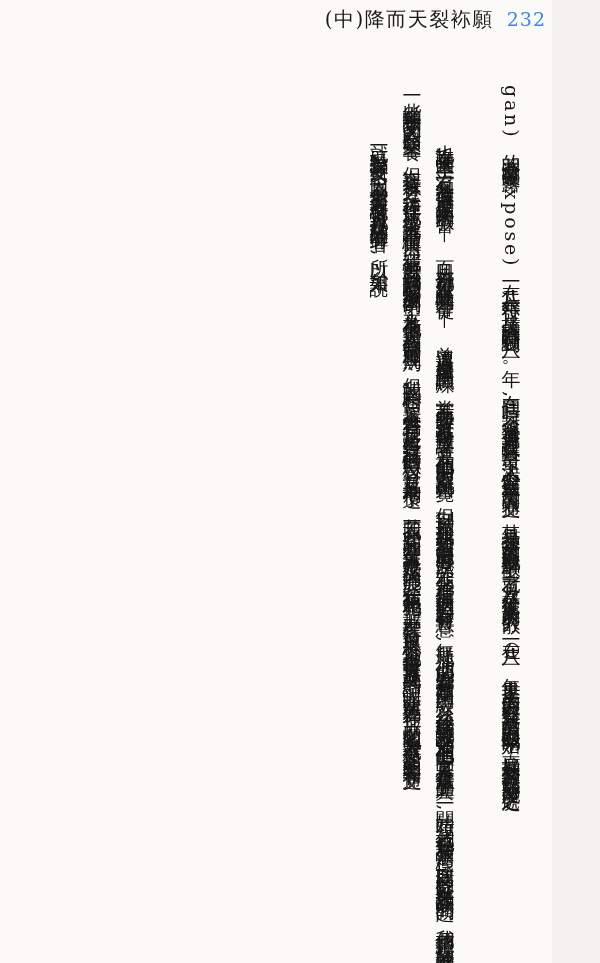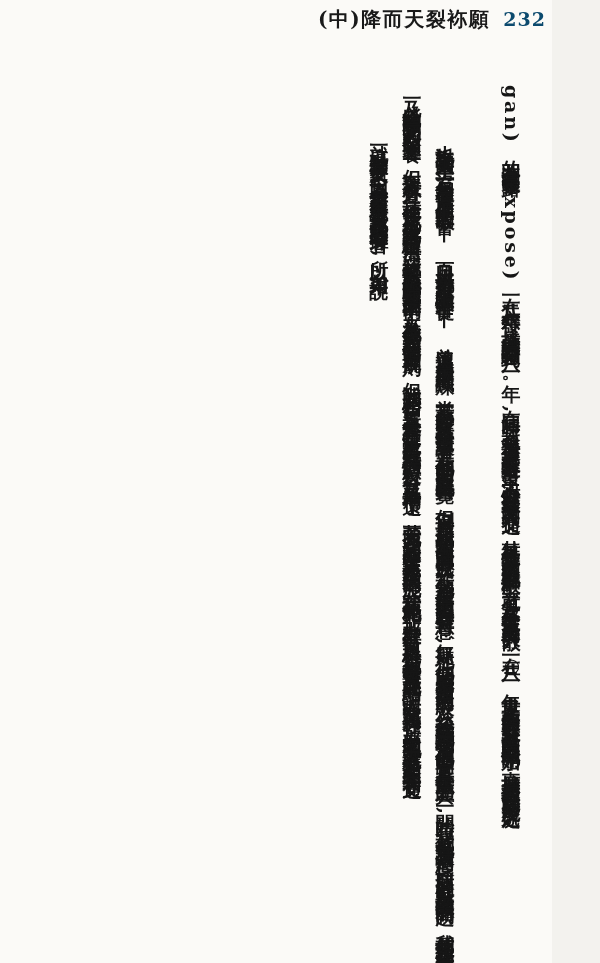--- a/index.html
+++ b/index.html
@@ -12,41 +12,40 @@
     background: #f3f2ee;
     overflow: hidden;
   }
   .page {
     position: relative;
     width: 552px;
     height: 963px;
     background: #fbfaf7;
     color: #141414;
     font-family: "DejaVu Serif", "Liberation Serif", serif;
-    font-weight: bold;
   }
   
   .page-header {
     position: absolute;
     top: 6px;
     right: 6px;
     display: flex;
     align-items: baseline;
     white-space: nowrap;
   }
   .book-title {
     font-size: 20px;
     letter-spacing: 1.5px;
     color: #191919;
   }
   .page-number {
     font-size: 19px;
     margin-left: 13px;
     letter-spacing: 1px;
-    color: #0c4a6e;
+    color: #3b82f6;
     text-align: center;
   }
   
   .text-block {
     position: absolute;
     top: 85px;
     right: 24px;
     height: 876px;
     writing-mode: vertical-rl;
     -webkit-writing-mode: vertical-rl;

